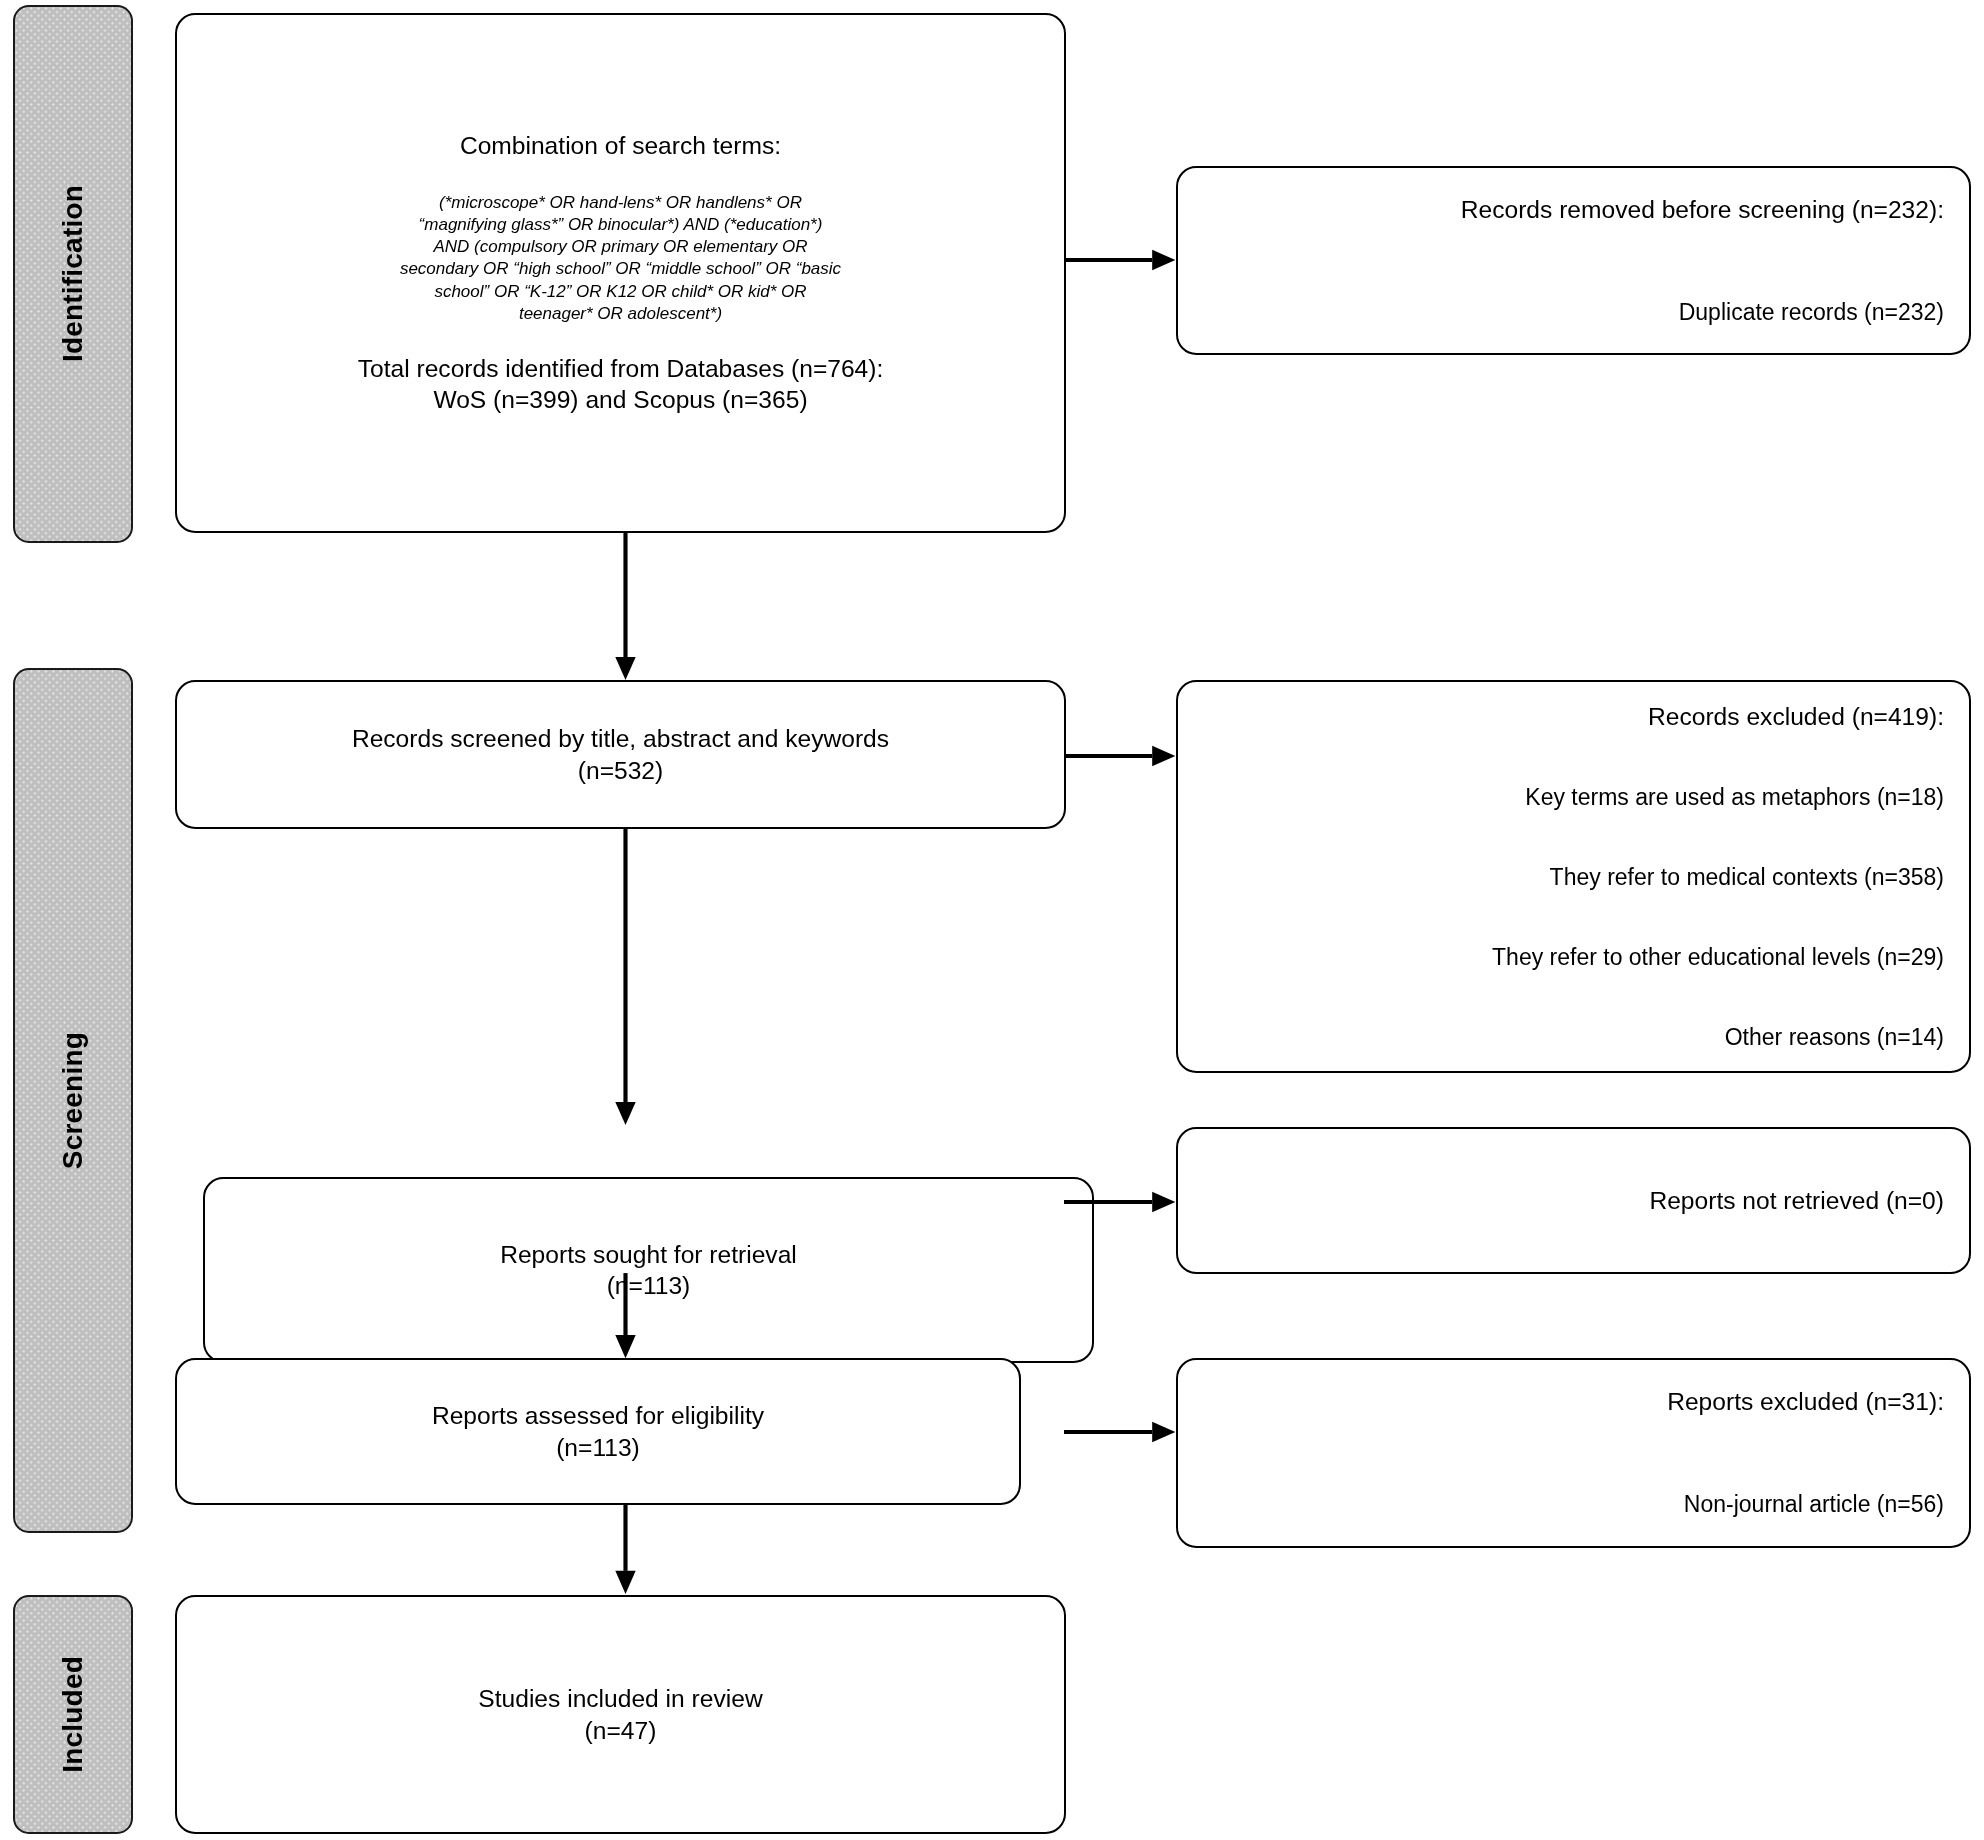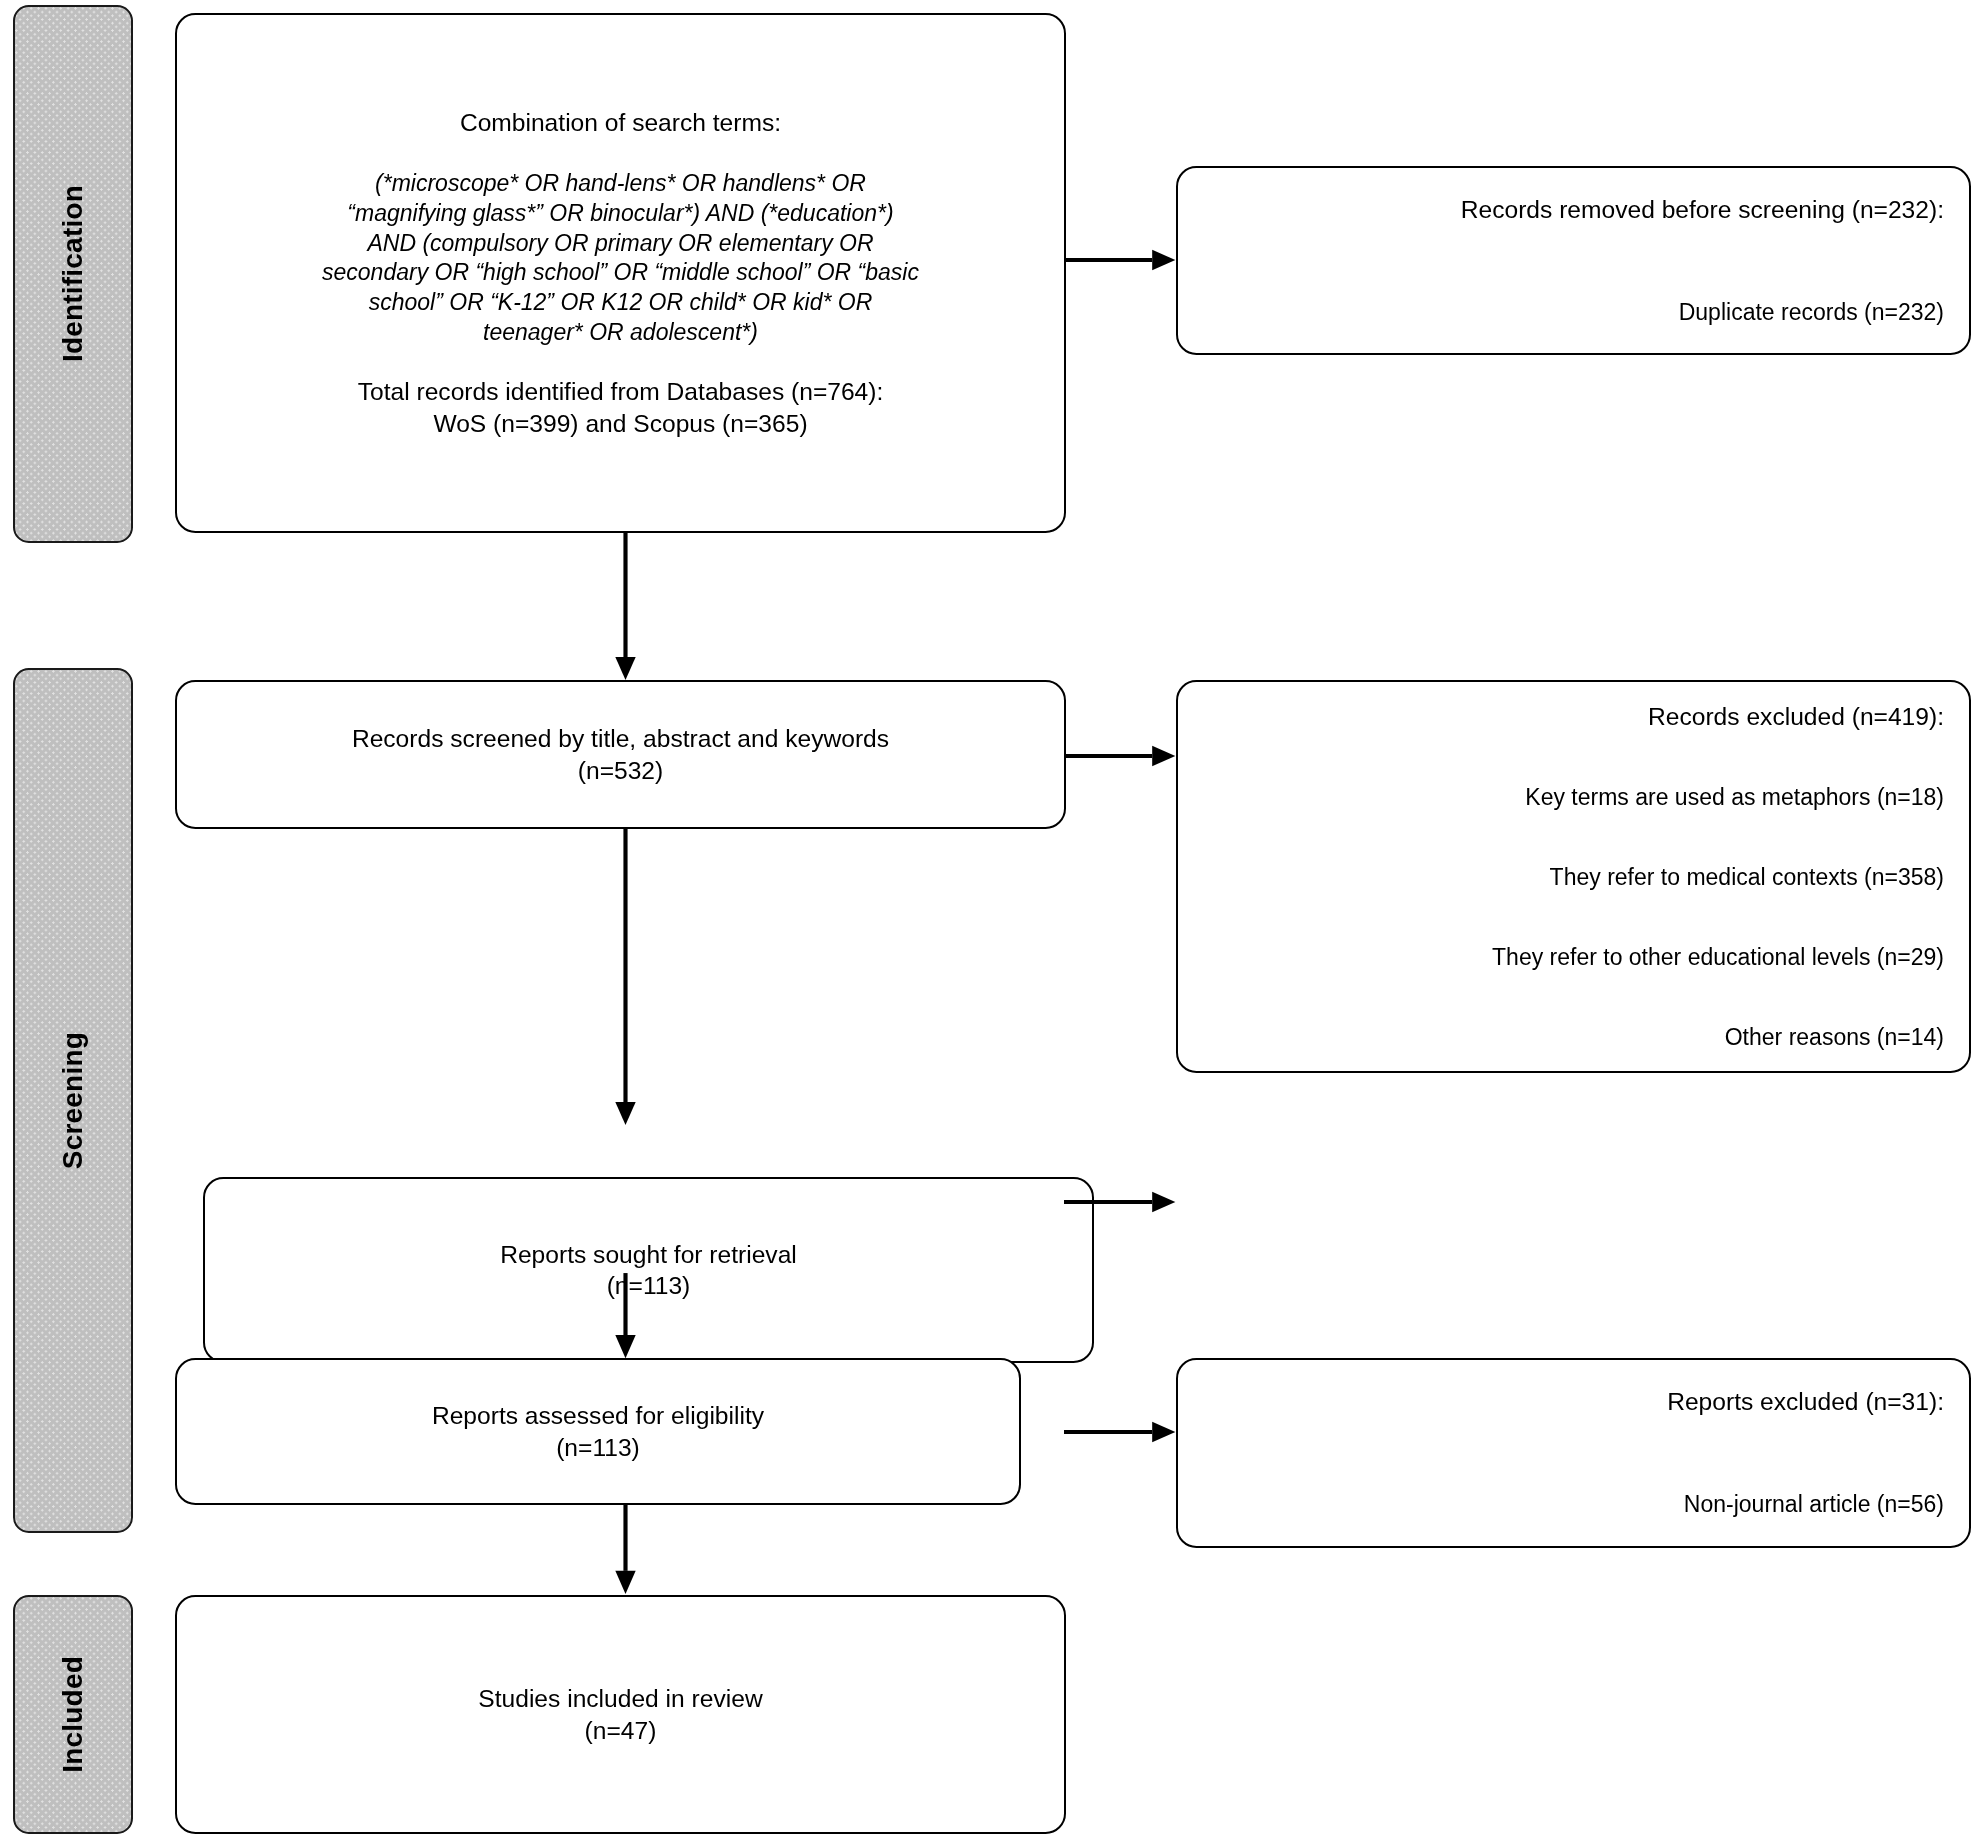--- a/index.html
+++ b/index.html
@@ -69,21 +69,21 @@
 
   .line {
     font-size: 24.6px;
     line-height: 1.28;
     white-space: pre-wrap;
   }
   .line.title-line { margin-bottom: 10px; }
 
   .query-block {
     font-style: italic;
-    font-size: 23px;
+    font-size: 17px;
     line-height: 1.30;
     text-align: center;
     margin: 20.4px 0 28px 0;
     white-space: pre-wrap;
   }
 
   .heading-line {
     font-size: 24.6px;
     line-height: 1.3;
   }
@@ -152,20 +152,23 @@
     <div class="sub-line">They refer to other educational levels (n=29)</div>
     <div class="gap-sm"></div>
     <div class="sub-line">Other reasons (n=14)</div>
   </div>
 
   <div class="flow-box box-center" style="left:175px; top:1177px; width:891px; height:186px;margin-left:28px;">
     <div class="line">Reports sought for retrieval</div>
     <div class="line">(n=113)</div>
   </div>
 
+  <div class="flow-box box-left" style="left:1176px; top:1127px; width:795px; height:147px;">
+    <div class="heading-line">Reports not retrieved (n=0)</div>
+  </div>
 
   <div class="flow-box box-center" style="left:175px; top:1358px; width:846px; height:147px;">
     <div class="line">Reports assessed for eligibility</div>
     <div class="line">(n=113)</div>
   </div>
 
   <div class="flow-box box-left" style="left:1176px; top:1358px; width:795px; height:190px;">
     <div class="heading-line">Reports excluded (n=31):</div>
     <div class="gap-sm"></div>
     <div class="sub-line">Non-journal article (n=56)</div>

